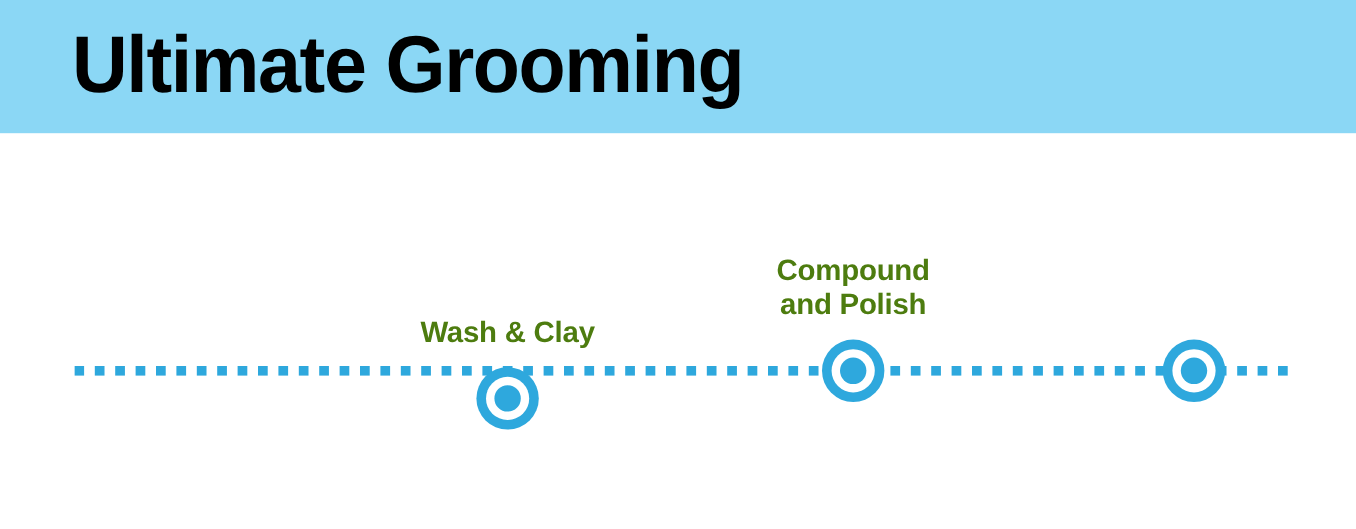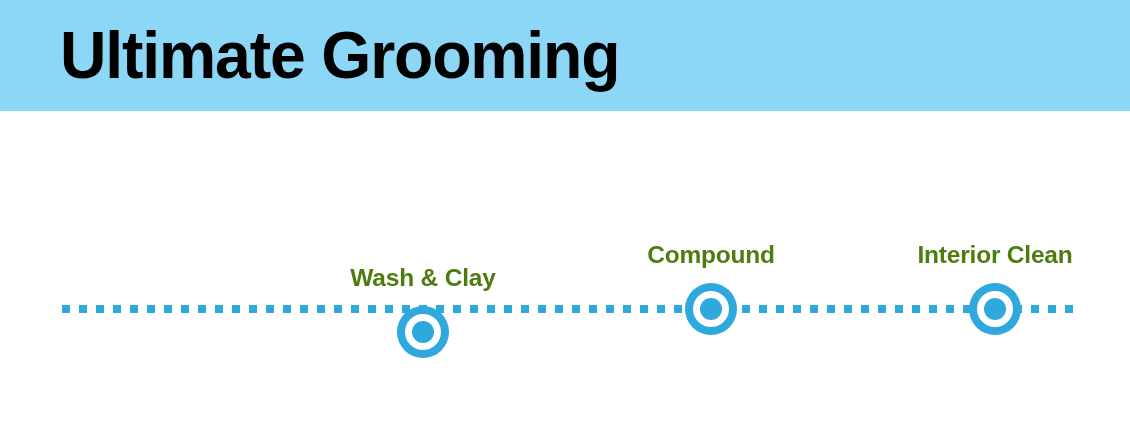--- a/index.html
+++ b/index.html
@@ -135,30 +135,30 @@
     </div>
     <div class="step-node">
       <div class="node-gap"></div>
       <div class="node-core"></div>
     </div>
   </div>
 
   <div class="step" style="left:711px;">
     <div class="step-label">
       <span class="lbl-line">Compound</span>
+      <span class="lbl-line">and Polish</span>
     </div>
     <div class="step-node">
       <div class="node-gap"></div>
       <div class="node-core"></div>
     </div>
   </div>
 
   <div class="step" style="left:995px;">
     <div class="step-label">
-      <span class="lbl-line">Interior Clean</span>
     </div>
     <div class="step-node">
       <div class="node-gap"></div>
       <div class="node-core"></div>
     </div>
   </div>
 
 </div>
 
 </body></html>

